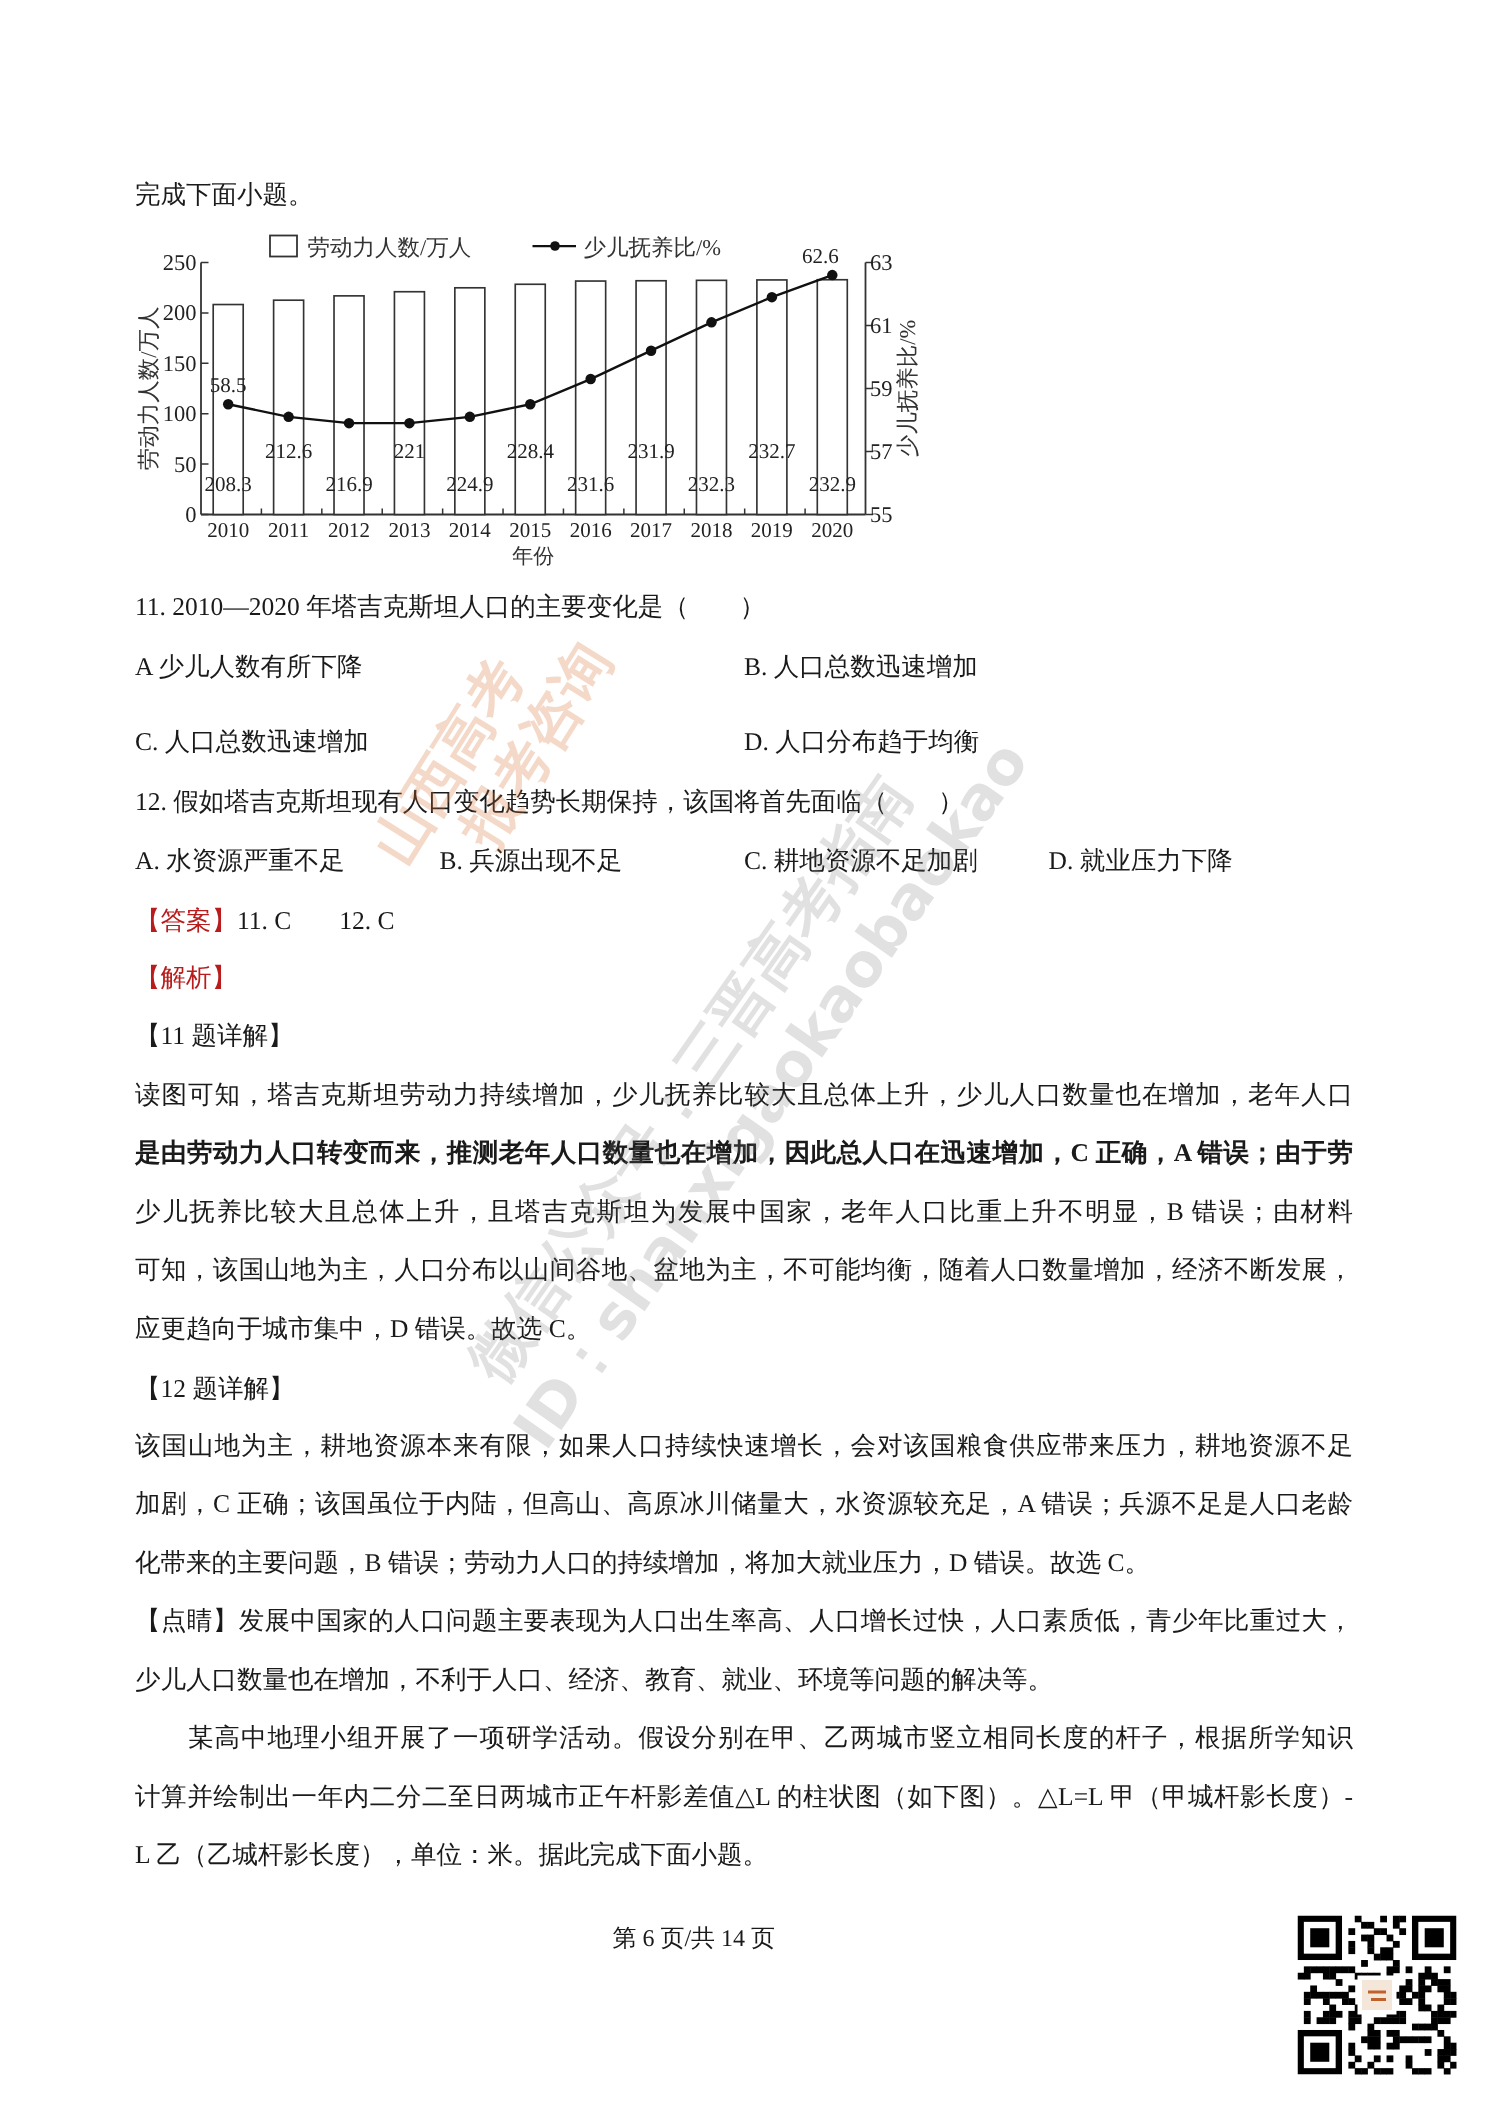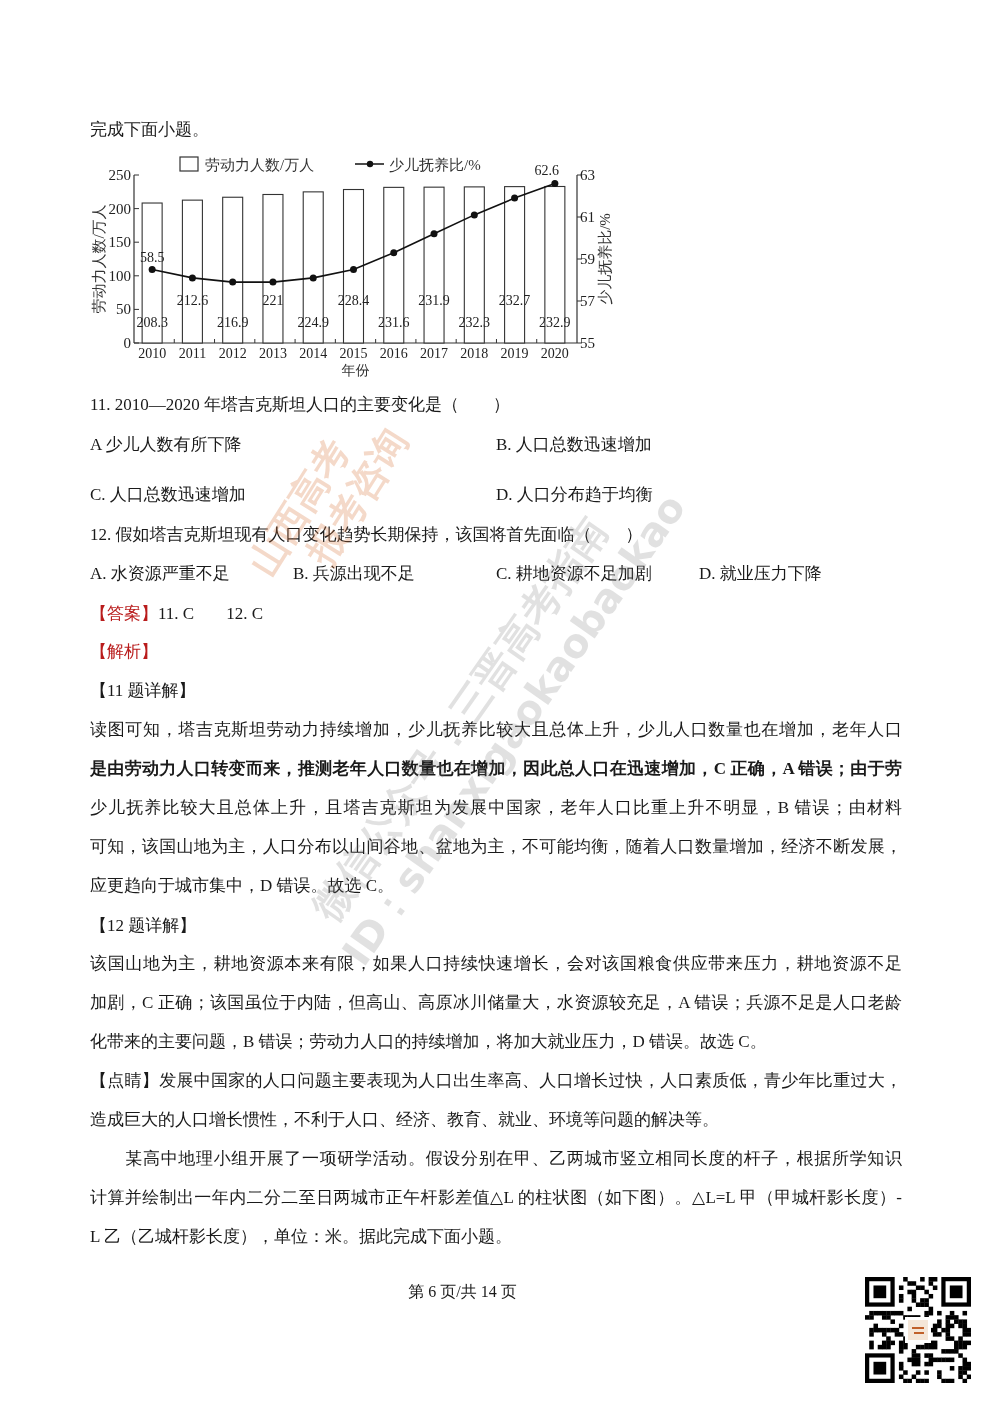--- a/index.html
+++ b/index.html
@@ -143,21 +143,21 @@
 <div class="para-line" style="top:797px;">少儿抚养比较大且总体上升，且塔吉克斯坦为发展中国家，老年人口比重上升不明显，B 错误；由材料</div>
 <div class="para-line" style="top:836px;">可知，该国山地为主，人口分布以山间谷地、盆地为主，不可能均衡，随着人口数量增加，经济不断发展，</div>
 <div class="para-line last" style="top:875px;">应更趋向于城市集中，D 错误。故选 C。</div>
 
 <div class="line" style="top:915px;">【12 题详解】</div>
 <div class="para-line" style="top:953px;">该国山地为主，耕地资源本来有限，如果人口持续快速增长，会对该国粮食供应带来压力，耕地资源不足</div>
 <div class="para-line" style="top:992px;">加剧，C 正确；该国虽位于内陆，但高山、高原冰川储量大，水资源较充足，A 错误；兵源不足是人口老龄</div>
 <div class="para-line last" style="top:1031px;">化带来的主要问题，B 错误；劳动力人口的持续增加，将加大就业压力，D 错误。故选 C。</div>
 
 <div class="para-line" style="top:1070px;">【点睛】发展中国家的人口问题主要表现为人口出生率高、人口增长过快，人口素质低，青少年比重过大，</div>
-<div class="para-line last" style="top:1109px;">造成巨大的人口增长惯性，不利于人口、经济、教育、就业、环境等问题的解决等。</div>
+<div class="para-line last" style="top:1109px;">少儿人口数量也在增加，不利于人口、经济、教育、就业、环境等问题的解决等。</div>
 
 <div class="para-line" style="top:1148px;">　　某高中地理小组开展了一项研学活动。假设分别在甲、乙两城市竖立相同长度的杆子，根据所学知识</div>
 <div class="para-line" style="top:1187px;">计算并绘制出一年内二分二至日两城市正午杆影差值△L 的柱状图（如下图）。△L=L 甲（甲城杆影长度）-</div>
 <div class="para-line last" style="top:1226px;">L 乙（乙城杆影长度），单位：米。据此完成下面小题。</div>
 
 <div class="footer">第 6 页/共 14 页</div>
 
 <div class="qr">
   <svg id="qr-svg" width="106" height="106" viewBox="0 0 106 106">
       <rect x="0" y="0" width="106" height="106" fill="#fff"></rect>

